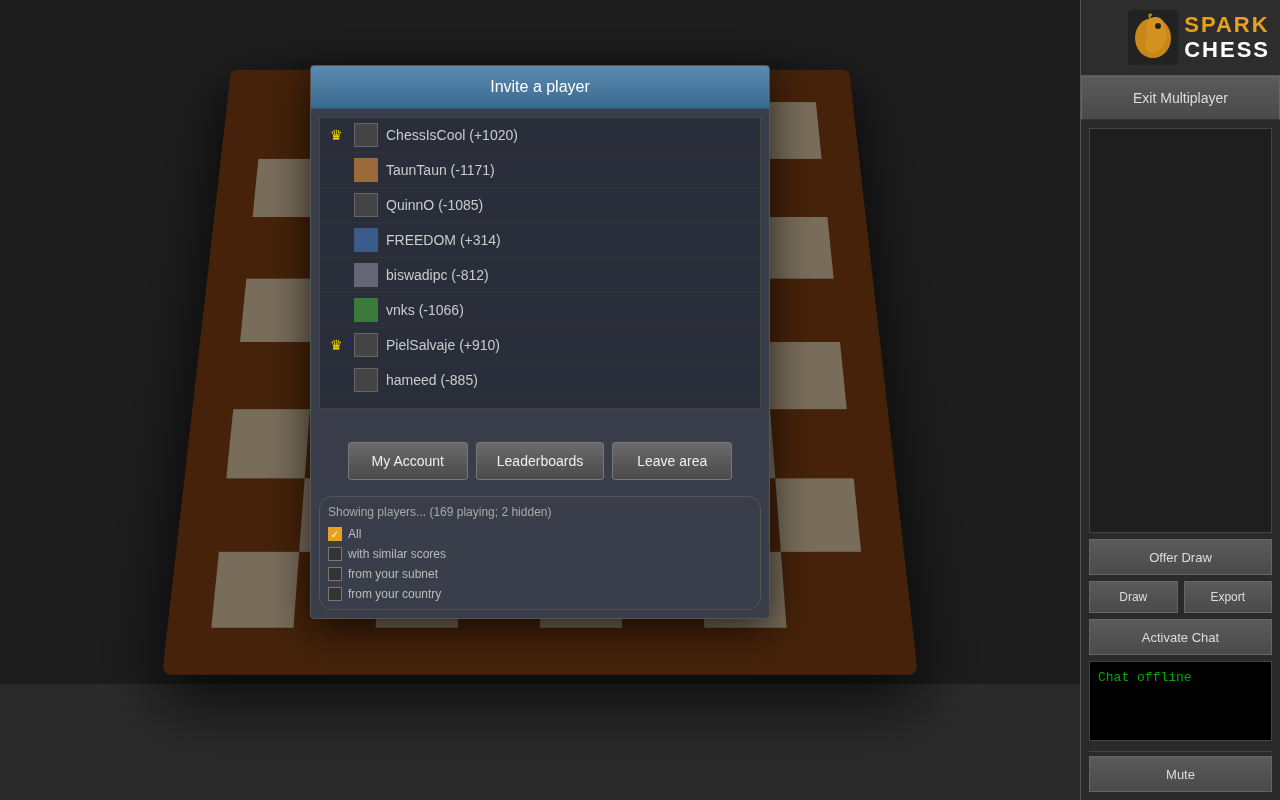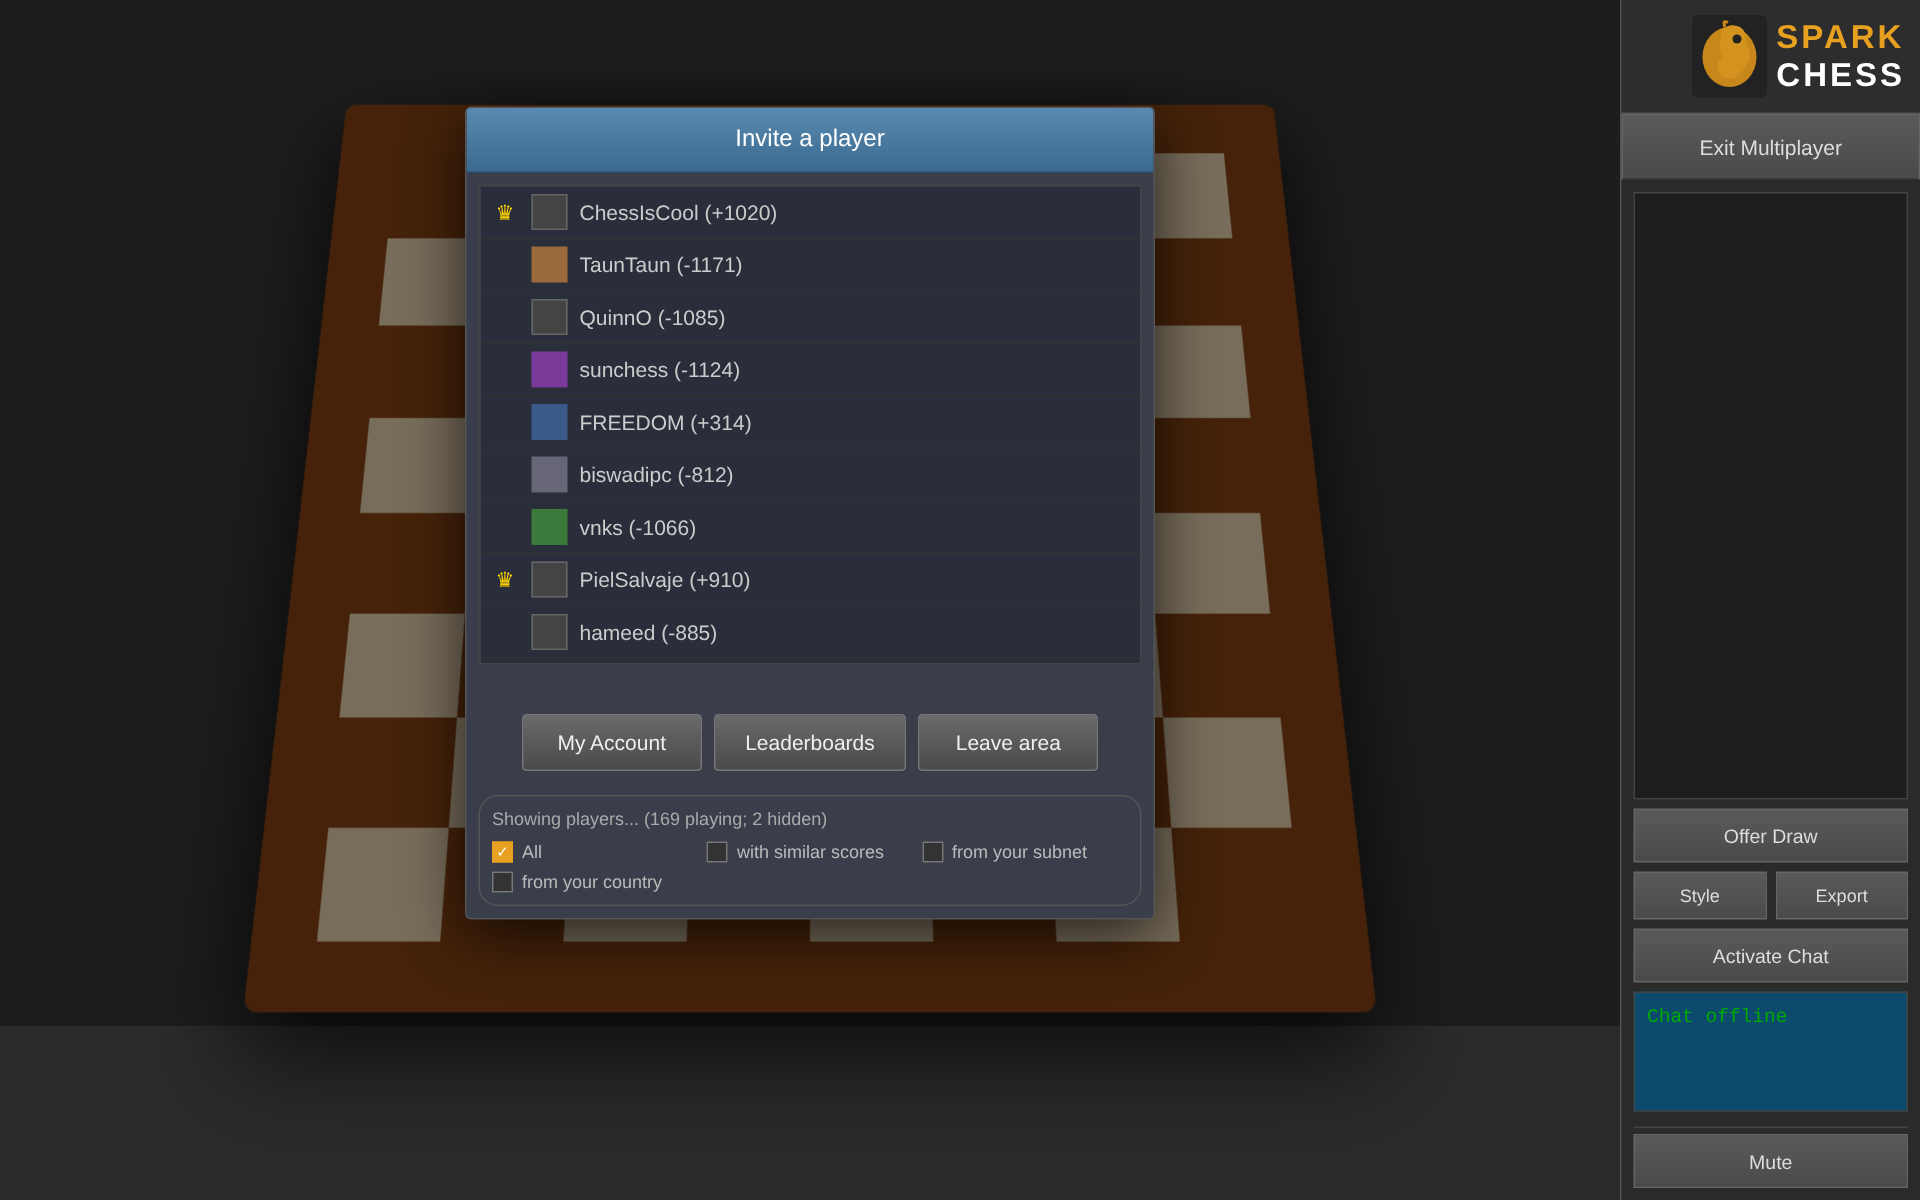--- a/index.html
+++ b/index.html
@@ -174,21 +174,21 @@
       color: #ddd;
       font-size: 13px;
       cursor: pointer;
       display: flex;
       align-items: center;
       justify-content: center;
       margin-bottom: 6px;
     }
 
     .chat-offline-area {
-      background: #0c4a6e;
+      background: #000000;
       border: 1px solid #444;
       padding: 8px;
       min-height: 80px;
       color: #00aa00;
       font-family: 'Courier New', monospace;
       font-size: 13px;
       margin-bottom: 6px;
     }
 
     .chat-divider {
@@ -350,21 +350,21 @@
     }
 
     .showing-players-label {
       color: #aaa;
       font-size: 12px;
       margin-bottom: 8px;
     }
 
     .filter-options {
       display: grid;
-      grid-template-columns: 1fr 1fr 1fr;
+      grid-template-columns: 1fr;
       gap: 6px;
     }
 
     .filter-row {
       display: flex;
       align-items: center;
       gap: 6px;
       color: #bbb;
       font-size: 12px;
     }
@@ -491,25 +491,20 @@
         </div>
         <div class="player-row">
           <span class="crown-spacer"></span>
           <div class="avatar-pixel-orange"></div>
           <span class="player-name">TaunTaun (-1171)</span>
         </div>
         <div class="player-row">
           <span class="crown-spacer"></span>
           <div class="avatar-empty"></div>
           <span class="player-name">QuinnO (-1085)</span>
-        </div>
-        <div class="player-row">
-          <span class="crown-spacer"></span>
-          <div class="avatar-pixel-purple"></div>
-          <span class="player-name">sunchess (-1124)</span>
         </div>
         <div class="player-row">
           <span class="crown-spacer"></span>
           <div class="avatar-pixel-blue"></div>
           <span class="player-name">FREEDOM (+314)</span>
         </div>
         <div class="player-row">
           <span class="crown-spacer"></span>
           <div class="avatar-pixel"></div>
           <span class="player-name">biswadipc (-812)</span>
@@ -585,21 +580,21 @@
   </div>
 
   <button class="exit-multiplayer-btn">Exit Multiplayer</button>
 
   <div class="chat-area">
     <div class="chat-messages"></div>
 
     <button class="offer-draw-btn">Offer Draw</button>
 
     <div class="style-export-row">
-      <button class="style-btn">Style</button>
+      <button class="style-btn">Draw</button>
       <button class="export-btn">Export</button>
     </div>
 
     <button class="activate-chat-btn">Activate Chat</button>
 
     <div class="chat-offline-area">
       <span>Chat offline</span>
     </div>
 
     <div class="chat-divider"></div>

